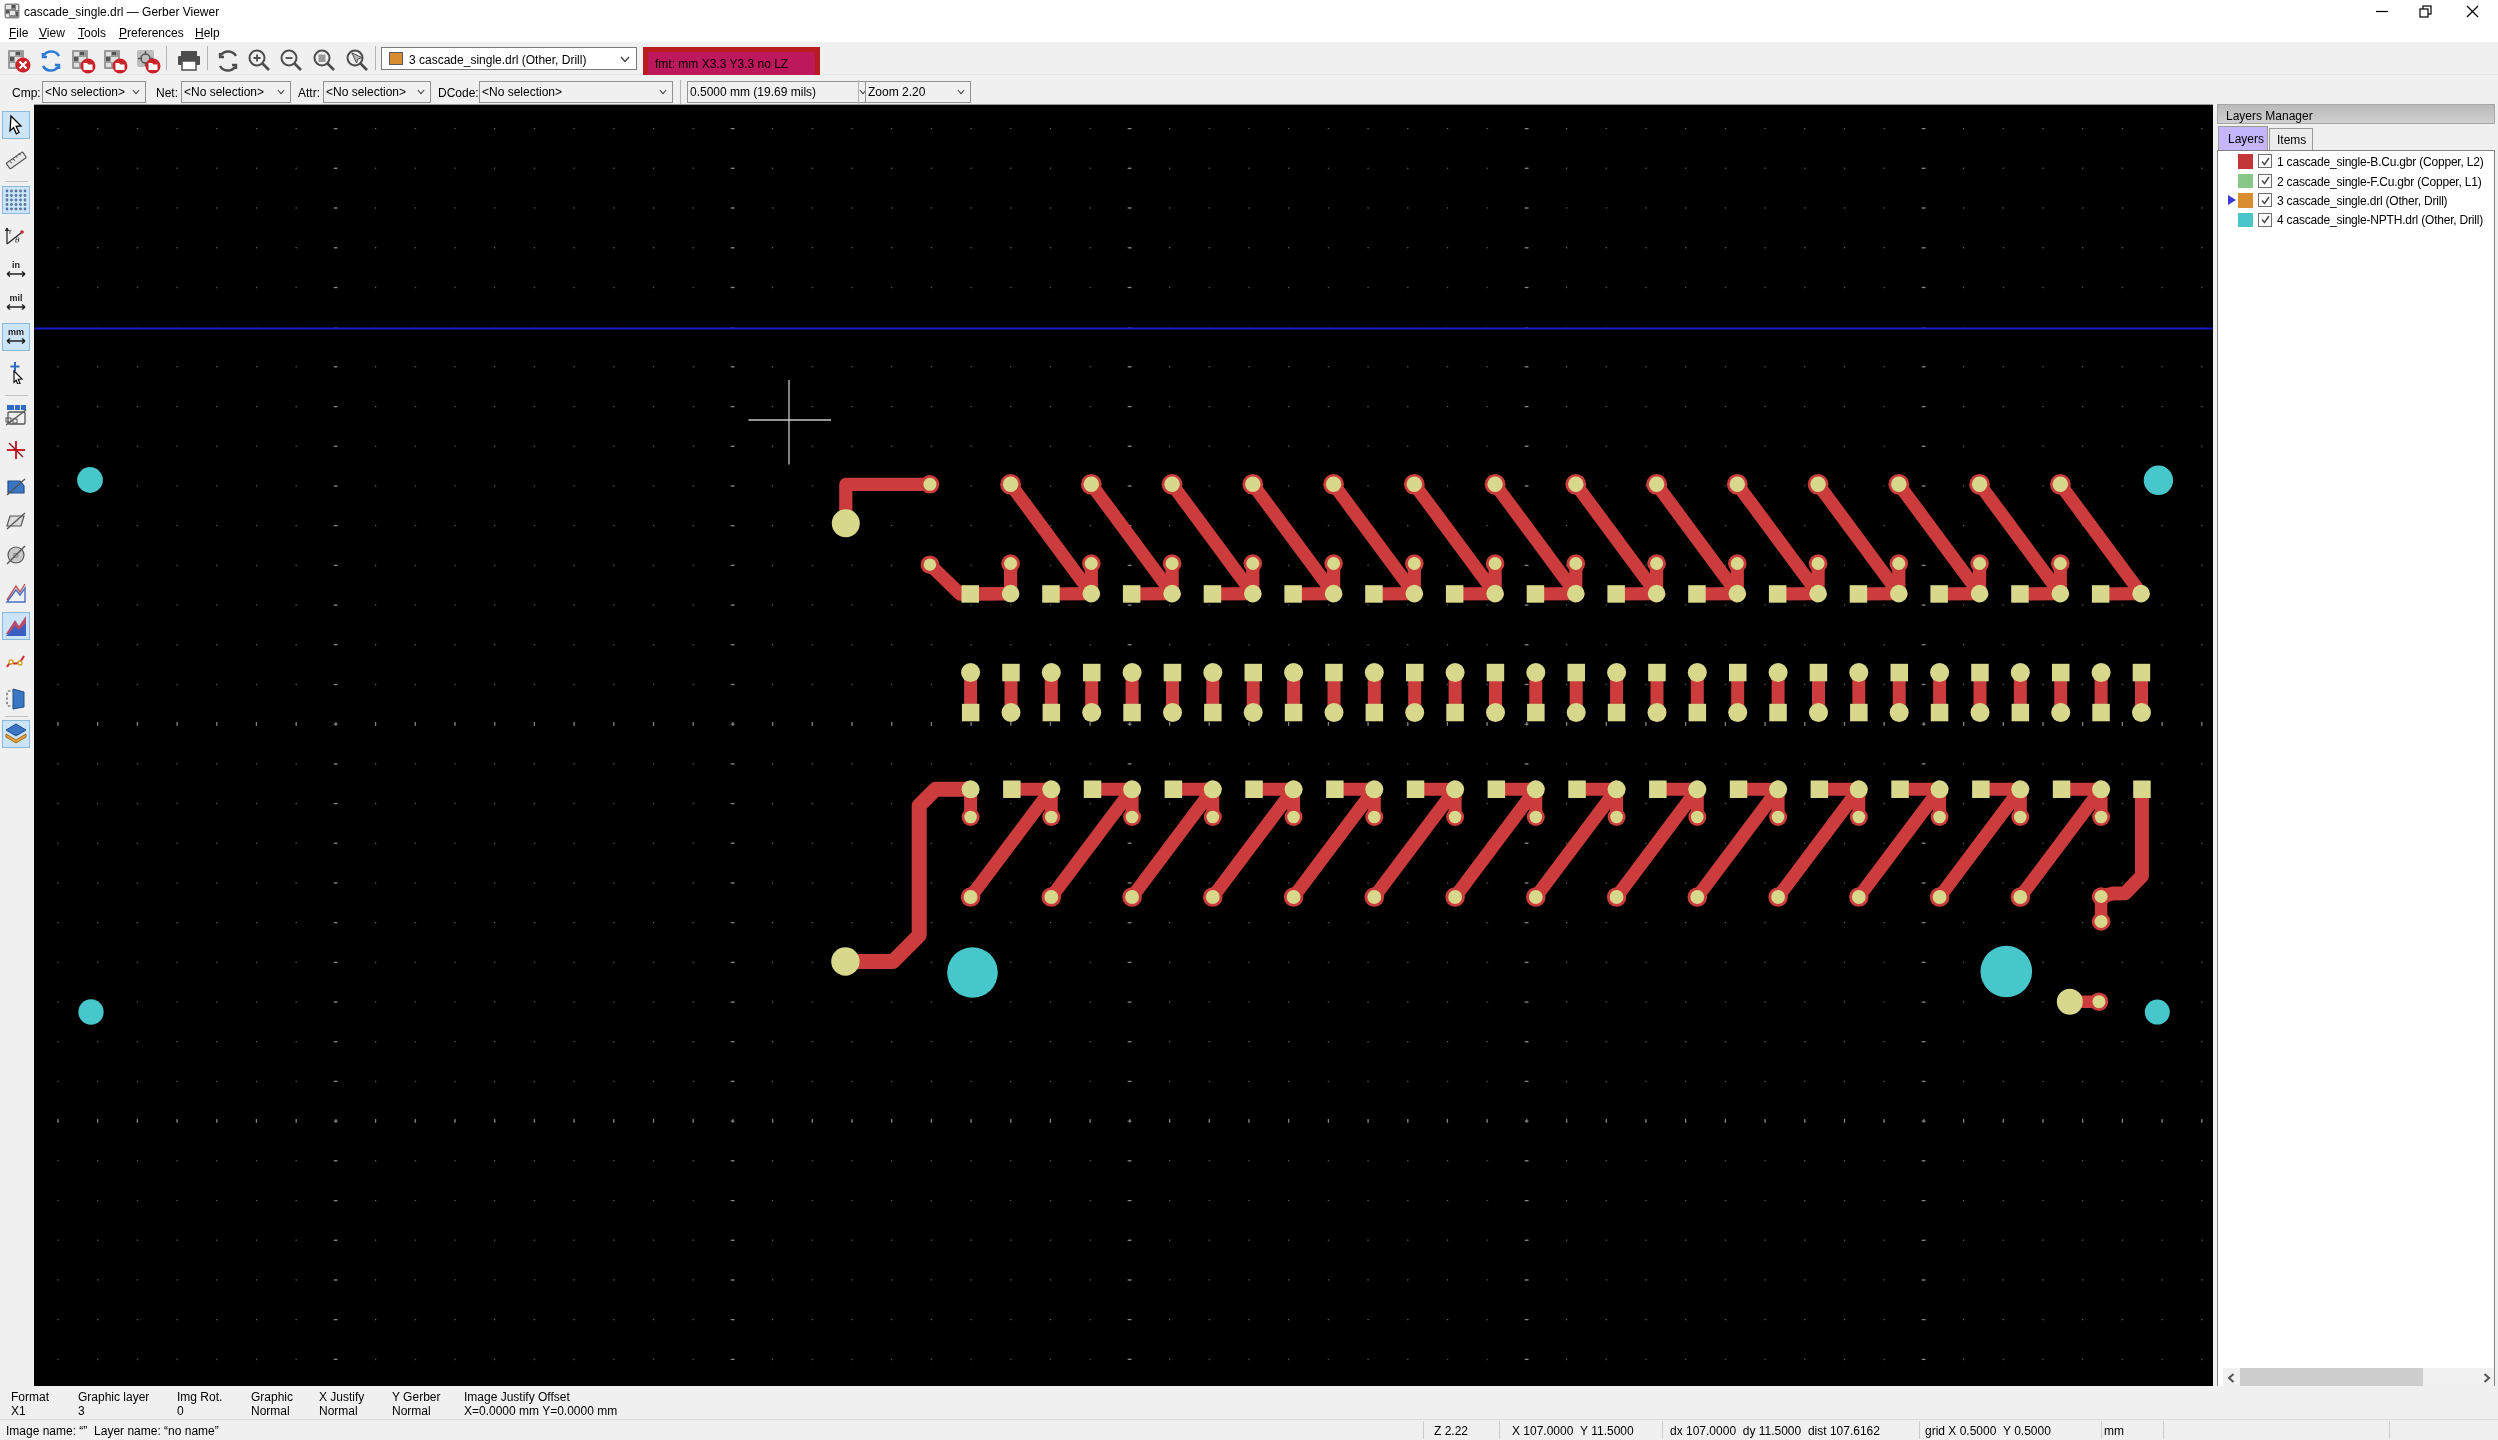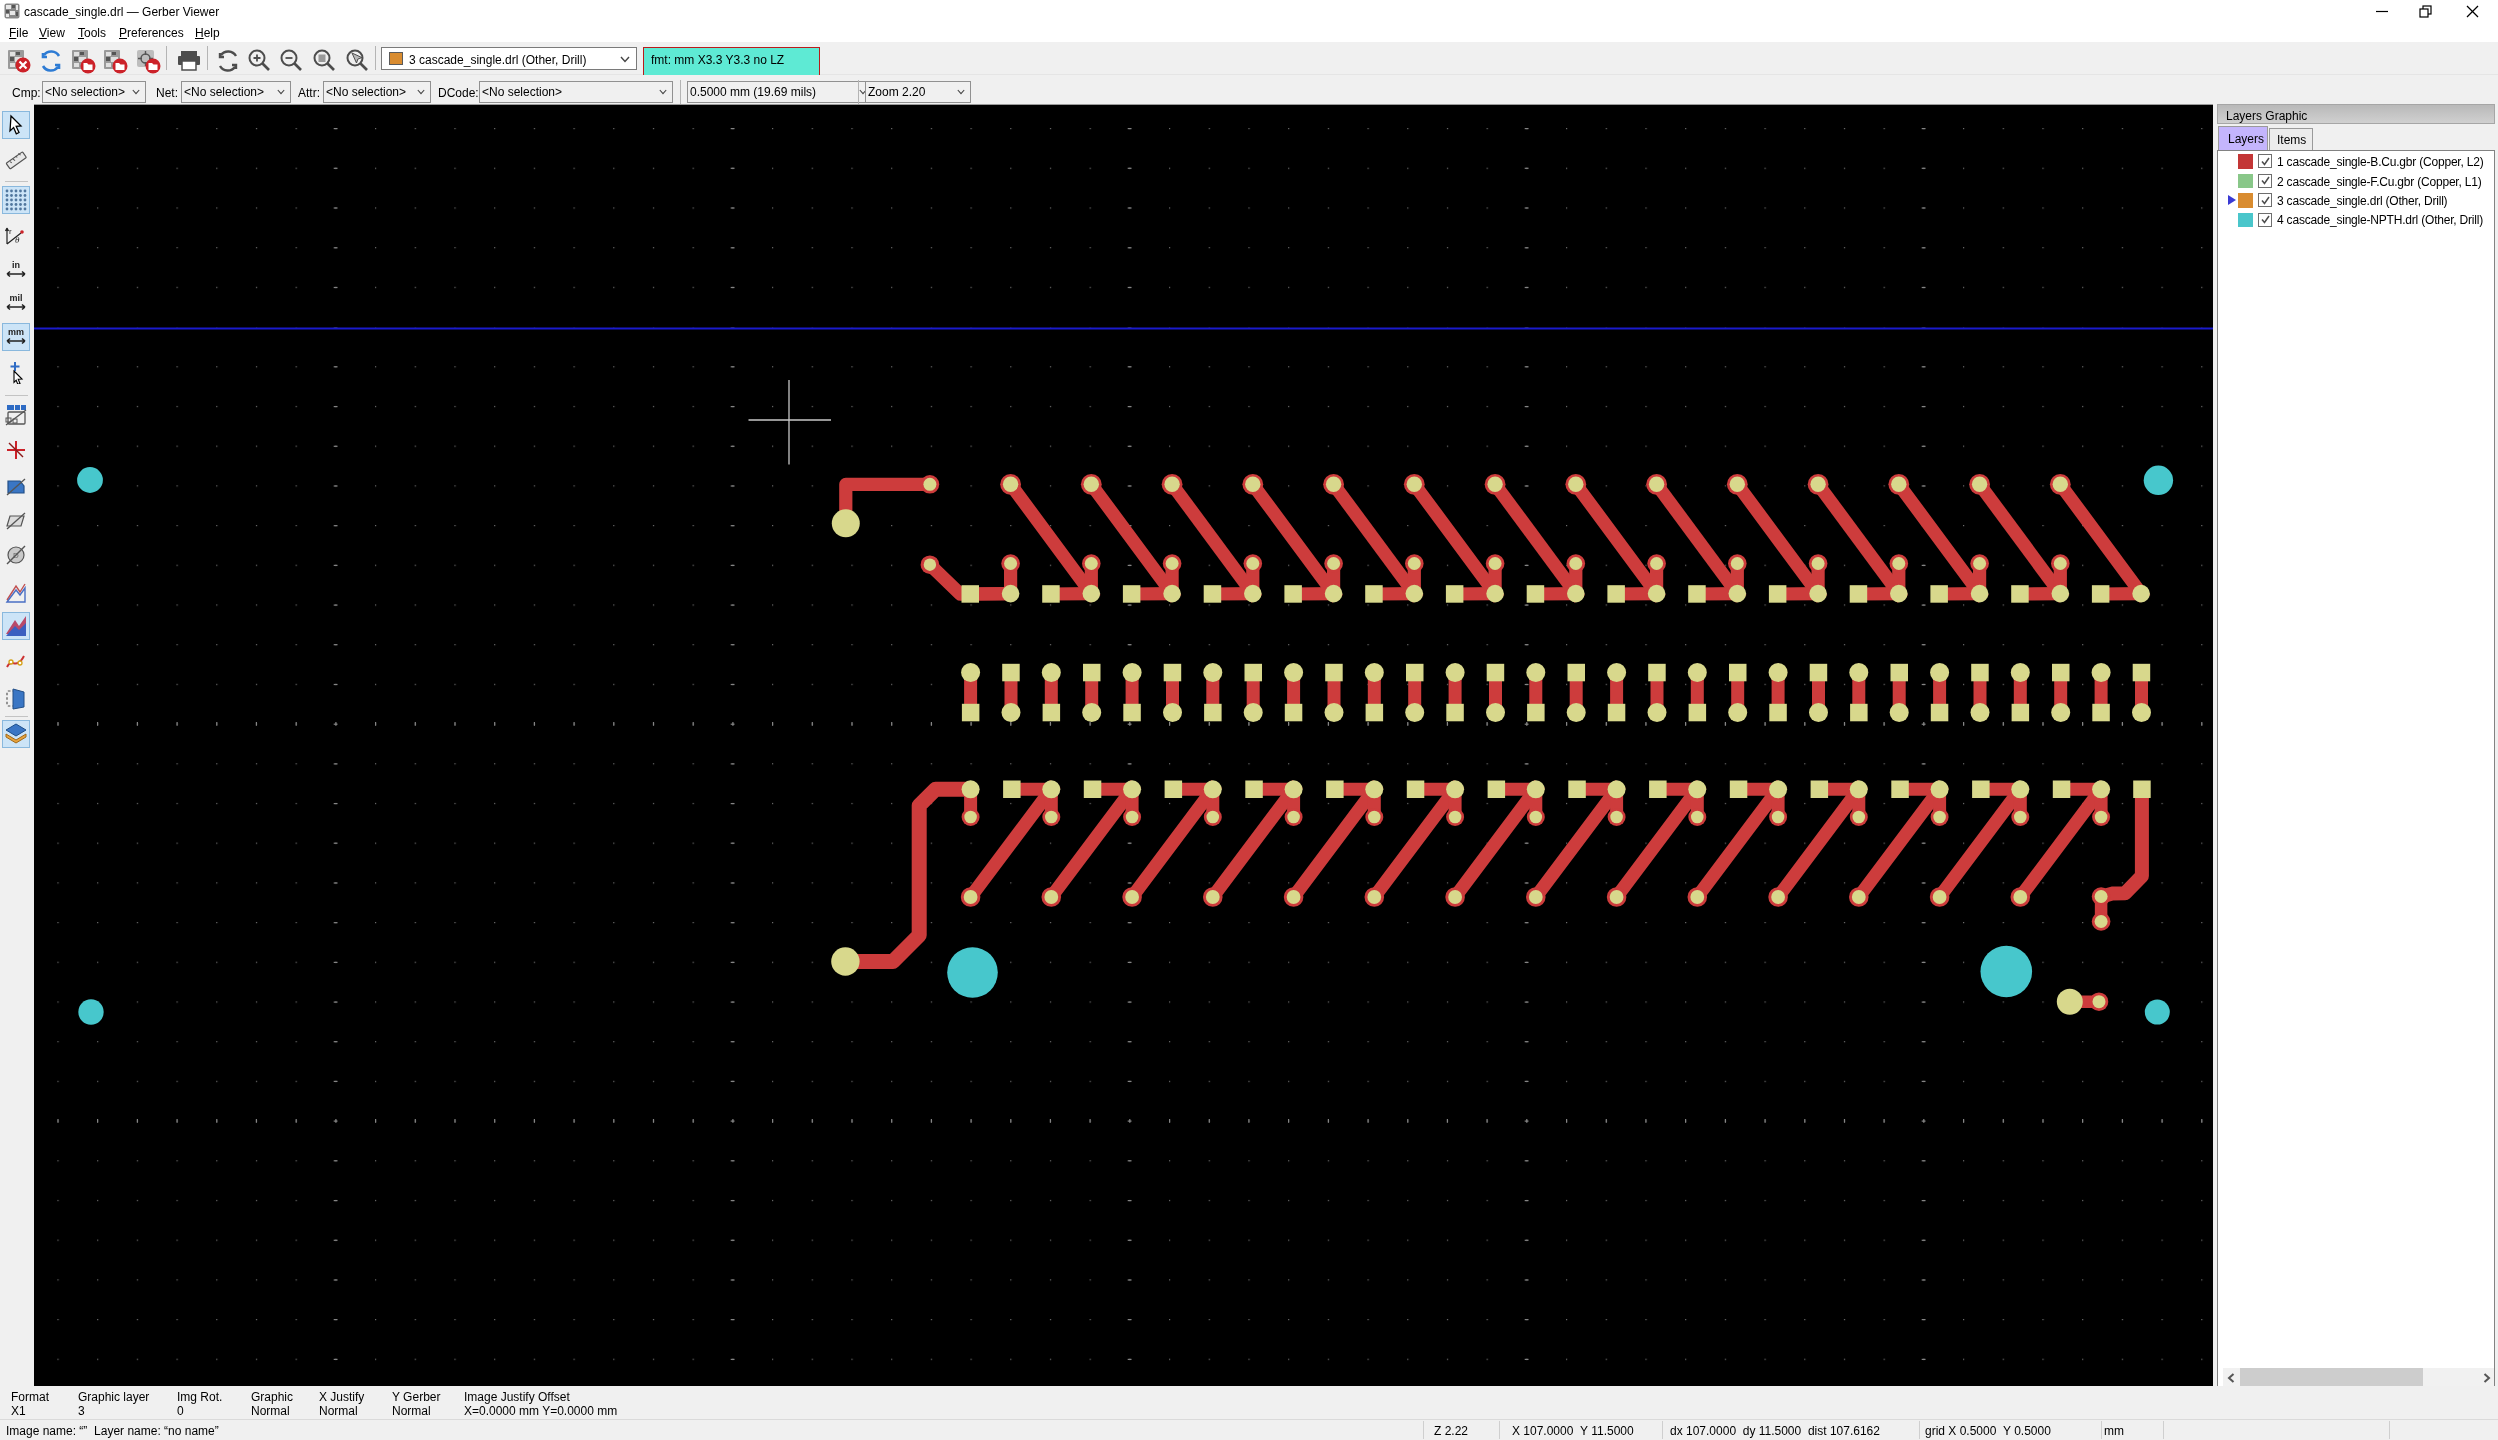--- a/index.html
+++ b/index.html
@@ -115,21 +115,21 @@
     <path d="M8 5 l4.5 10 1.4-4 4-1.4 z" fill="#b9b9b9" stroke="#4d4d4d" stroke-width="1"></path>
   </svg>
 <div class="sep" style="left:375px;top:46px;height:24px"></div>
 <div class="abs" style="left:381px;top:47px;width:256px;height:23px;background:#fff;border:1px solid #7a7a7a">
 <div class="abs" style="left:7px;top:4px;width:14px;height:13px;background:#d98c30;border:1px solid #5a5a5a"></div>
 <div class="abs" style="left:27px;top:4.5px;white-space:nowrap">3 cascade_single.drl (Other, Drill)</div>
 <svg class="abs" style="right:6px;top:8px" width="10" height="7" viewBox="0 0 10 7">
       <path d="M1 1 L5 5.5 L9 1" fill="none" stroke="#444" stroke-width="1.4"></path>
     </svg>
   </div>
-<div class="abs" style="left:643px;top:47px;width:177px;height:40px;background:#5eead4;border:1px solid #b91c1c">
+<div class="abs" style="left:643px;top:47px;width:177px;height:40px;background:#be185d;border:5px solid #b91c1c">
 <div class="abs" style="left:7px;top:4.5px;white-space:nowrap">fmt: mm X3.3 Y3.3 no LZ</div>
   </div>
 <div class="tb" style="left:0;top:75px;width:2498px;height:30px"></div>
 <div class="lbl" style="left:12px;top:86px">Cmp:</div>
 <div class="combo" style="left:42px;top:81px;width:104px;height:22px">&lt;No selection&gt;
 <svg class="chev" viewBox="0 0 10 7" width="9" height="7">
       <path d="M1 1 L5 5.5 L9 1" fill="none" stroke="#444" stroke-width="1.4"></path>
     </svg></div>
 <div class="lbl" style="left:156px;top:86px">Net:</div>
 <div class="combo" style="left:181px;top:81px;width:110px;height:22px">&lt;No selection&gt;
@@ -951,21 +951,21 @@
     <circle cx="2158.4" cy="480.3" r="14.7" fill="#47c7cc"></circle>
     <circle cx="2157.3" cy="1012.1" r="12.5" fill="#47c7cc"></circle>
     <circle cx="972.5" cy="972.5" r="25.3" fill="#47c7cc"></circle>
     <circle cx="2006.3" cy="971.5" r="25.8" fill="#47c7cc"></circle>
     <line x1="789" y1="380" x2="789" y2="464.5" stroke="#c8c8c8" stroke-width="1.3" stroke-linecap="butt"></line>
     <line x1="748.5" y1="420" x2="831" y2="420" stroke="#c8c8c8" stroke-width="1.3" stroke-linecap="butt"></line>
   </svg>
 <div class="abs" style="left:34px;top:104px;width:2179px;height:1px;background:#9a9a9a"></div>
 <div class="abs" style="left:2213px;top:105px;width:285px;height:1289px;background:#f0f0f0"></div>
 <div class="abs" style="left:2217px;top:104px;width:278px;height:20px;background:linear-gradient(#b9b9b9,#d0d0d0);border:1px solid #a6a6a6;">
-    <div class="lbl" style="left:8px;top:3.5px">Layers Graphic</div>
+    <div class="lbl" style="left:8px;top:3.5px">Layers Manager</div>
   </div>
 <div class="abs" style="left:2218px;top:126px;width:50px;height:25px;background:#c4b5fd;border:1px solid #9a9a9a;border-bottom:none">
     <div class="lbl" style="left:9px;top:5px">Layers</div>
   </div>
 <div class="abs" style="left:2269px;top:128px;width:44px;height:23px;background:#ececec;border:1px solid #9a9a9a;border-bottom:none">
     <div class="lbl" style="left:7px;top:4px">Items</div>
   </div>
 <div class="abs" style="left:2217px;top:150px;width:278px;height:1243px;background:#fff;border:1px solid #828282"></div>
 <div class="abs" style="left:2238px;top:154.3px;width:14.5px;height:14.5px;background:#c33636"></div>
 <div class="abs" style="left:2258px;top:154.3px;width:14px;height:14px;background:#fff;border:1.5px solid #6e6e6e"></div>

